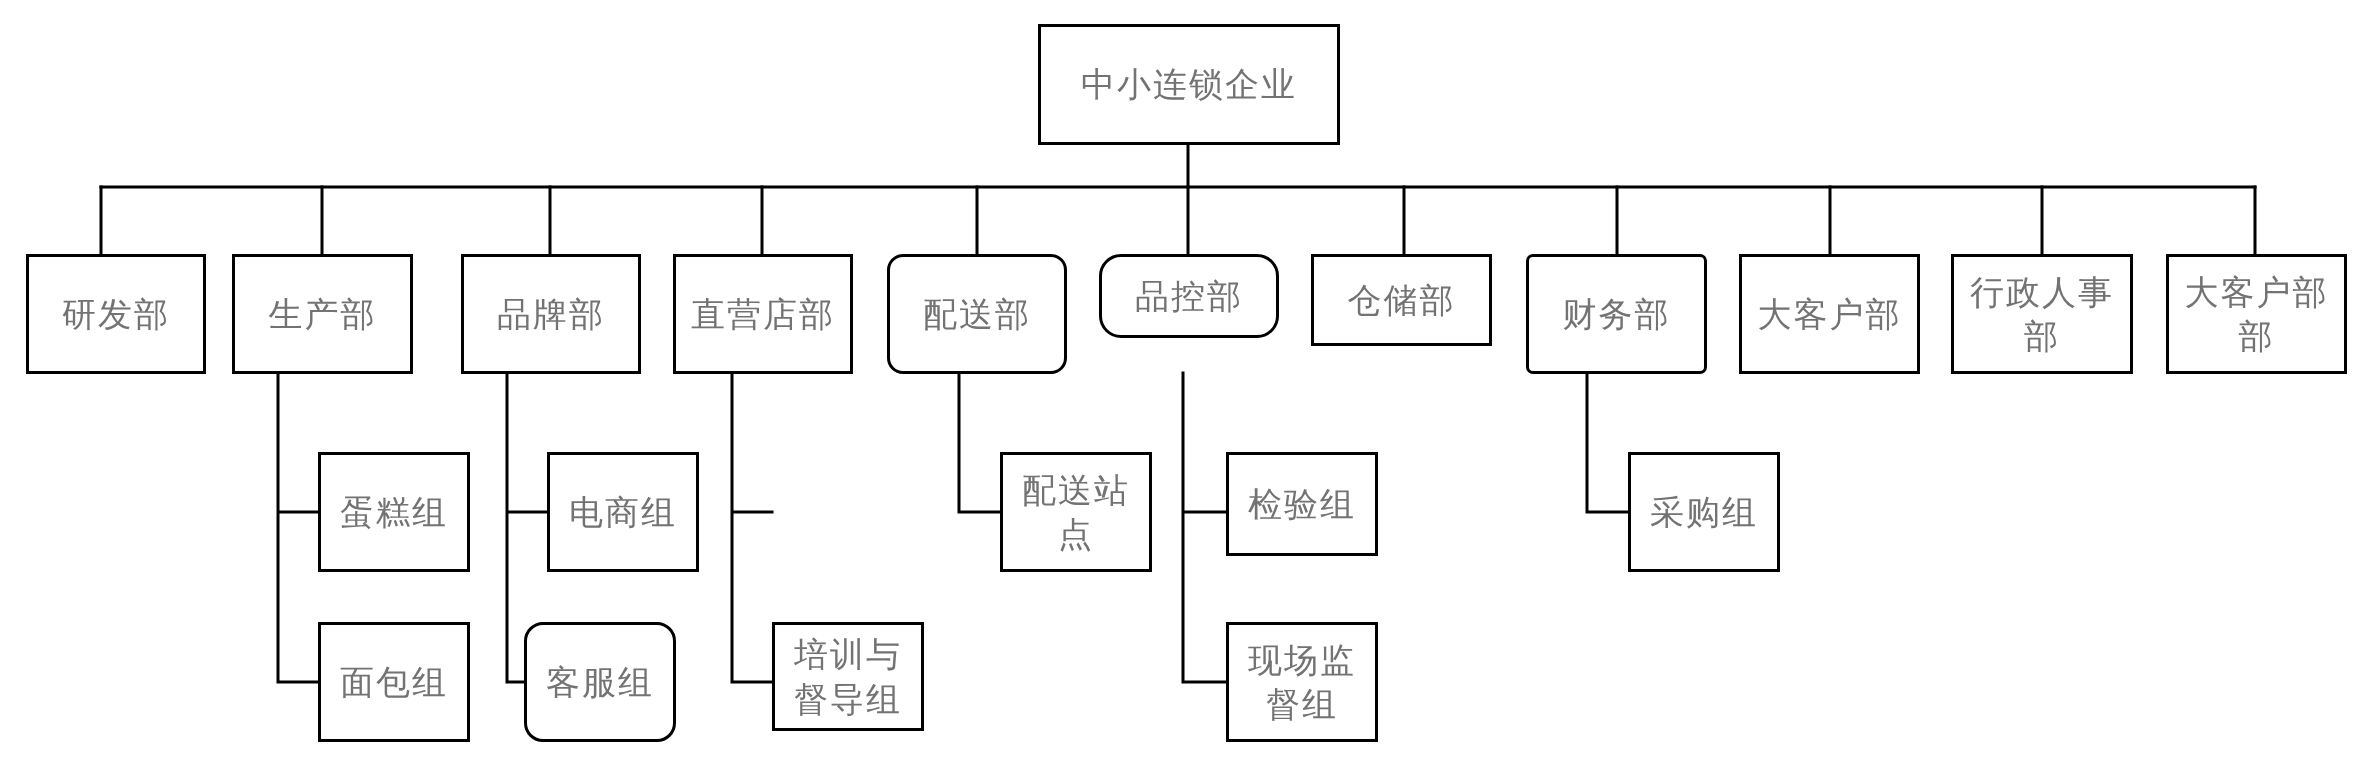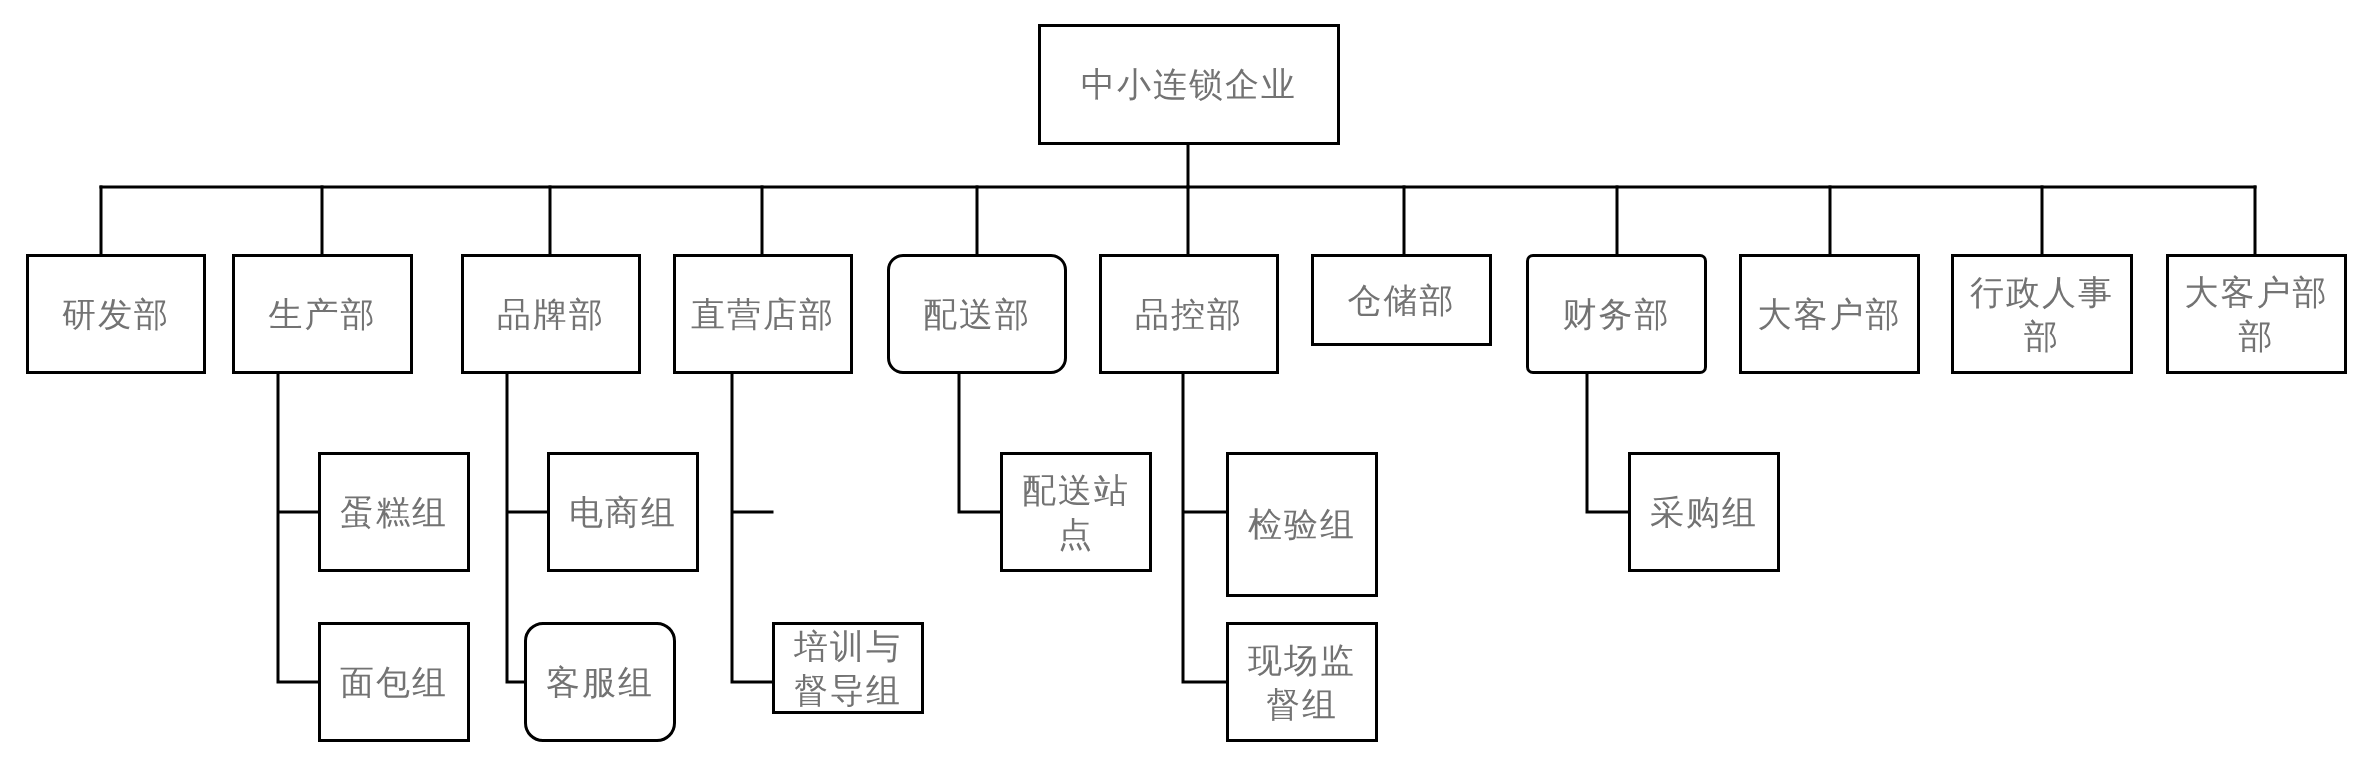--- a/index.html
+++ b/index.html
@@ -75,21 +75,21 @@
   <div class="node" style="left:26px; top:254px; width:180px; height:120px;">研发部</div>
 
   <div class="node" style="left:232px; top:254px; width:181px; height:120px;">生产部</div>
 
   <div class="node" style="left:461px; top:254px; width:180px; height:120px;">品牌部</div>
 
   <div class="node" style="left:673px; top:254px; width:180px; height:120px;">直营店部</div>
 
   <div class="node" style="left:887px; top:254px; width:180px; height:120px;border-radius:16px;">配送部</div>
 
-  <div class="node" style="left:1099px; top:254px; width:180px; height:120px;">品控部</div>
+  <div class="node" style="left:1099px; top:254px; width:180px; height:84px;border-radius:22px;">品控部</div>
 
   <div class="node" style="left:1311px; top:254px; width:181px; height:92px;">仓储部</div>
 
   <div class="node" style="left:1526px; top:254px; width:181px; height:120px;border-radius:7px;">财务部</div>
 
   <div class="node" style="left:1739px; top:254px; width:181px; height:120px;">大客户部</div>
 
   <div class="node" style="left:1951px; top:254px; width:182px; height:120px;">行政人事
 部</div>
 
@@ -98,26 +98,26 @@
 
   <div class="node" style="left:318px; top:452px; width:152px; height:120px;">蛋糕组</div>
 
   <div class="node" style="left:318px; top:622px; width:152px; height:120px;">面包组</div>
 
   <div class="node" style="left:547px; top:452px; width:152px; height:120px;">电商组</div>
 
   <div class="node" style="left:524px; top:622px; width:152px; height:120px;border-radius:19px;">客服组</div>
 
 
-  <div class="node" style="left:772px; top:622px; width:152px; height:92px;">培训与
+  <div class="node" style="left:772px; top:622px; width:152px; height:109px;">培训与
 督导组</div>
 
   <div class="node" style="left:1000px; top:452px; width:152px; height:120px;">配送站
 点</div>
 
-  <div class="node" style="left:1226px; top:452px; width:152px; height:145px;">检验组</div>
+  <div class="node" style="left:1226px; top:452px; width:152px; height:104px;">检验组</div>
 
   <div class="node" style="left:1226px; top:622px; width:152px; height:120px;">现场监
 督组</div>
 
   <div class="node" style="left:1628px; top:452px; width:152px; height:120px;">采购组</div>
 
 </div>
 
 </body></html>

